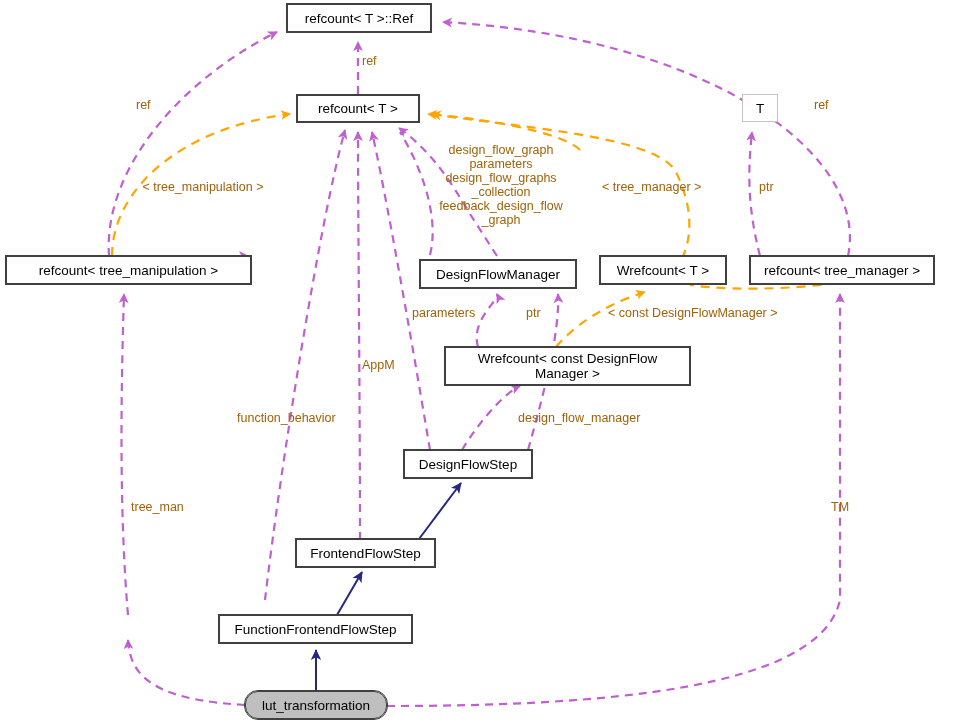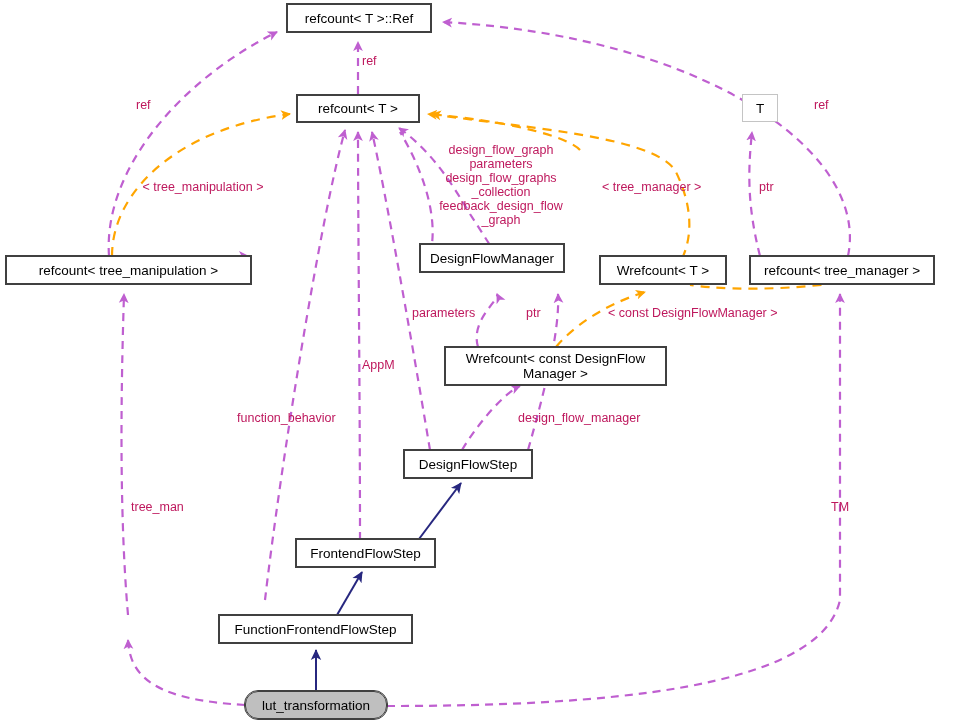--- a/index.html
+++ b/index.html
@@ -20,21 +20,21 @@
     font-size:13.5px;
     line-height:15px;
     white-space:pre-line;
     z-index:5;
   }
   .node.plain{border:1px solid #c4c4c4;outline:none;}
   .node.current{background:#bfbfbf;border-radius:13px;}
 
   .elabel{
     position:absolute;
-    color:#be185d;
+    color:#a16207;
     font-size:12.5px;
     line-height:14px;
     white-space:pre-line;
     text-align:center;
     z-index:6;
   }
   .elabel.left{text-align:left;}
 </style>
 </head>
 <body>
@@ -91,24 +91,24 @@
       <path d="M316,691 L316,650"></path>
       <path d="M337,615 L362,572"></path>
       <path d="M419,539 L461,483"></path>
     </g>
   </svg>
 
   <div class="node" style="left:287px;top:4px;width:144px;height:28px;text-align:center;">refcount&lt; T &gt;::Ref</div>
   <div class="node" style="left:297px;top:95px;width:122px;height:27px;">refcount&lt; T &gt;</div>
   <div class="node plain" style="left:742px;top:94px;width:36px;height:28px;">T</div>
   <div class="node" style="left:6px;top:256px;width:245px;height:28px;">refcount&lt; tree_manipulation &gt;</div>
-  <div class="node" style="left:420px;top:244px;width:144px;height:28px;">DesignFlowManager</div>
+  <div class="node" style="left:420px;top:260px;width:156px;height:28px;">DesignFlowManager</div>
   <div class="node" style="left:600px;top:256px;width:126px;height:28px;">Wrefcount&lt; T &gt;</div>
   <div class="node" style="left:750px;top:256px;width:184px;height:28px;">refcount&lt; tree_manager &gt;</div>
-  <div class="node" style="left:445px;top:347px;width:221px;height:38px;">Wrefcount&lt; const DesignFlow
+  <div class="node" style="left:445px;top:347px;width:245px;height:38px;">Wrefcount&lt; const DesignFlow
 Manager &gt;</div>
   <div class="node" style="left:404px;top:450px;width:128px;height:28px;">DesignFlowStep</div>
   <div class="node" style="left:296px;top:539px;width:139px;height:28px;">FrontendFlowStep</div>
   <div class="node" style="left:219px;top:615px;width:193px;height:28px;">FunctionFrontendFlowStep</div>
   <div class="node current" style="left:245px;top:691px;width:142px;height:28px;">lut_transformation</div>
 
   <div class="elabel left" style="left:362px;top:54px;width:40px;">ref</div>
   <div class="elabel left" style="left:136px;top:98px;width:40px;">ref</div>
   <div class="elabel left" style="left:814px;top:98px;width:40px;">ref</div>
   <div class="elabel left" style="left:118px;top:180px;width:170px;text-align:center;">&lt; tree_manipulation &gt;</div>

